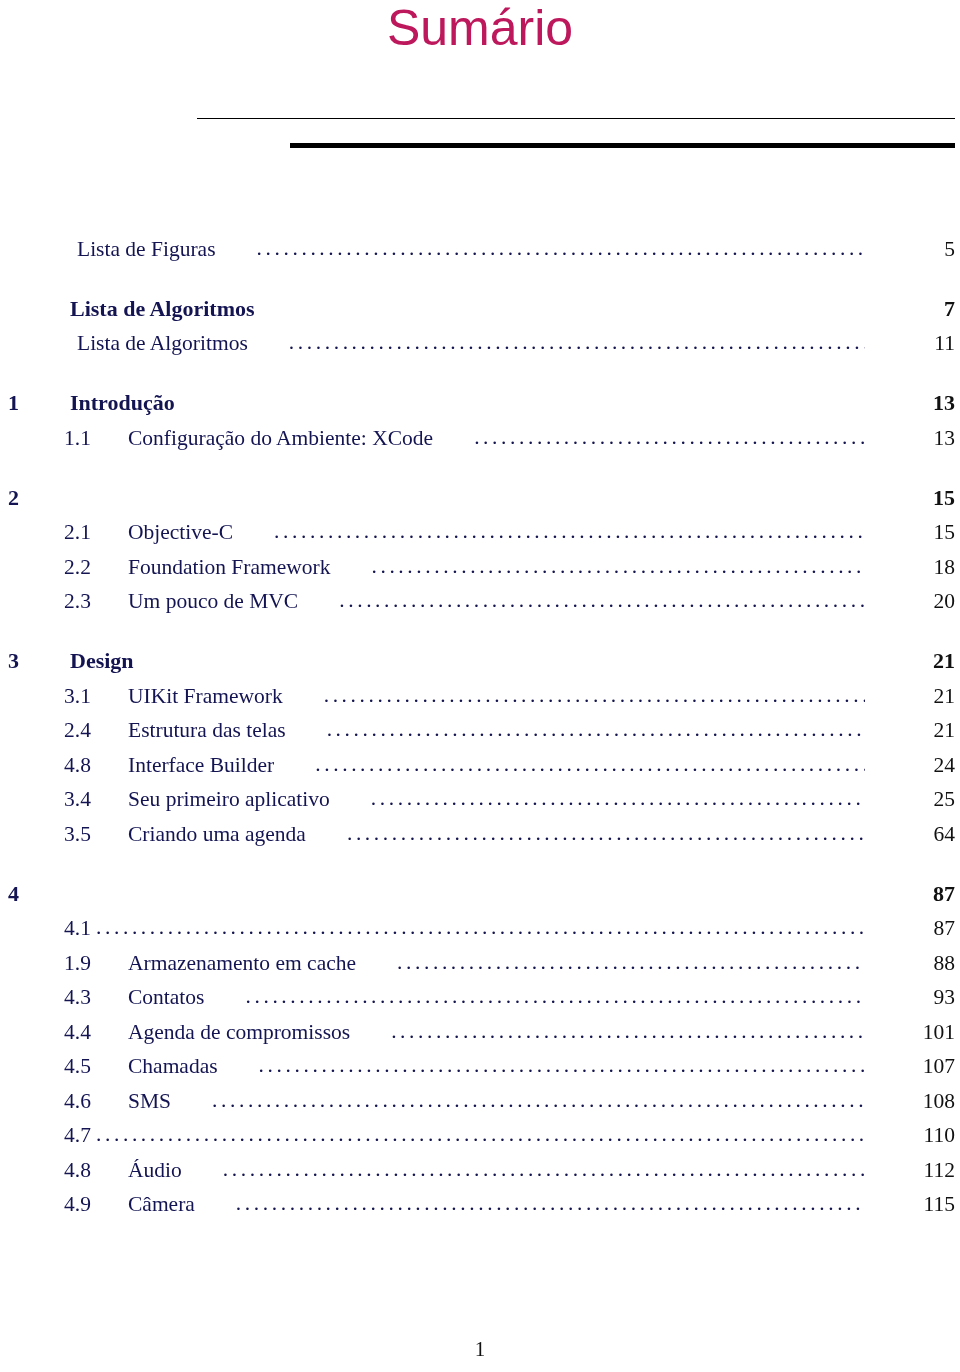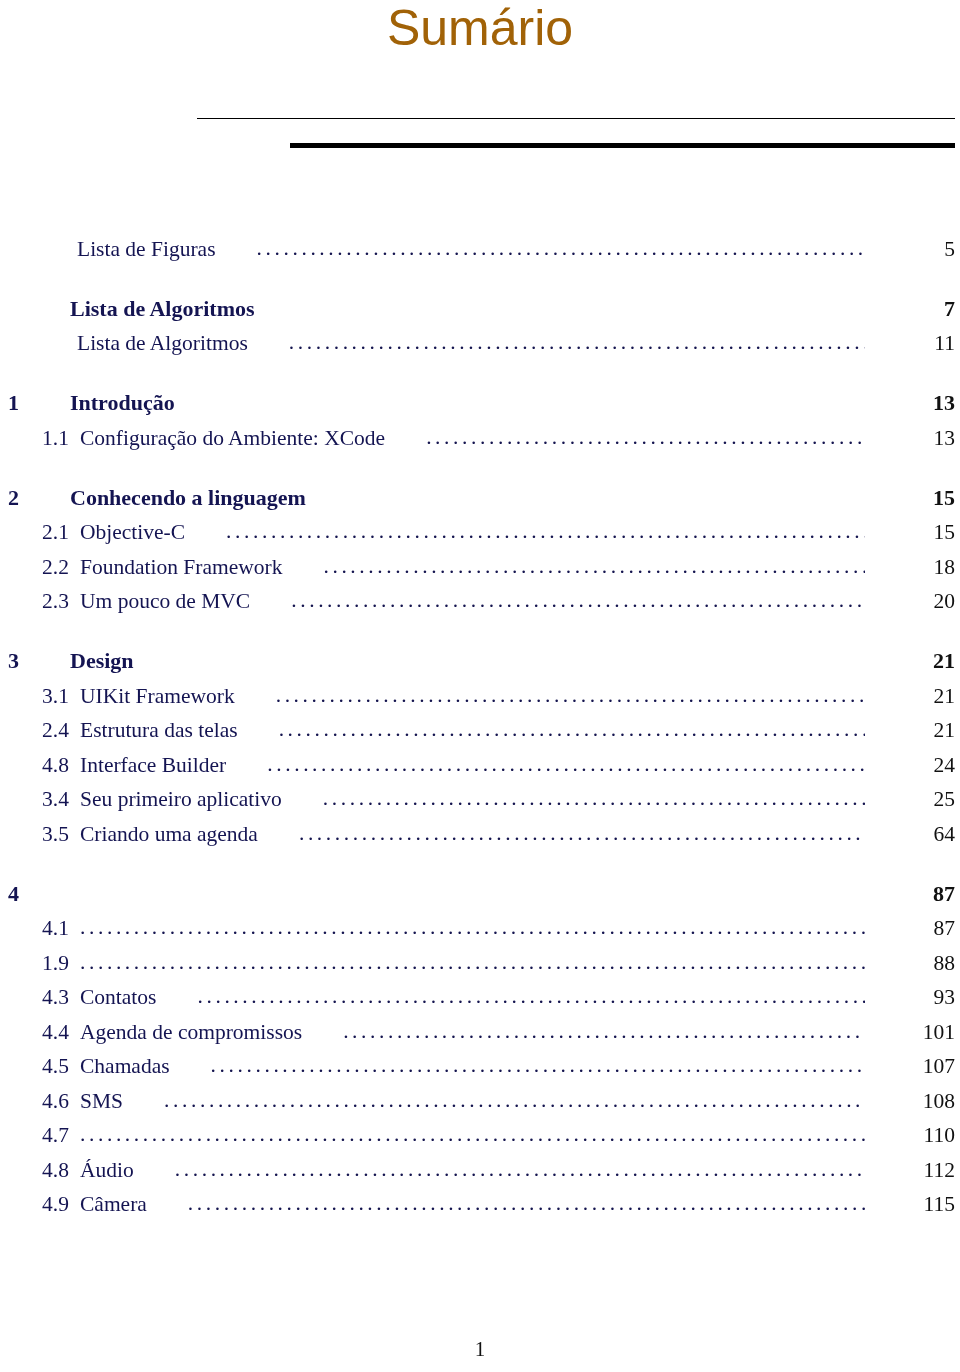--- a/index.html
+++ b/index.html
@@ -19,21 +19,21 @@
   
   #doc-title {
     position: absolute;
     top: 2px;
     left: 0;
     width: 960px;
     text-align: center;
     font-family: "Liberation Sans", "DejaVu Sans", sans-serif;
     font-size: 50px;
     font-weight: 400;
-    color: #a16207;
+    color: #be185d;
     letter-spacing: 0px;
     line-height: 1.05;
   }
 
   
   #rule-thin {
     position: absolute;
     left: 197px;
     top: 118px;
     width: 758px;
@@ -103,24 +103,24 @@
 
   
   .row-section {
     height: 34.5px;
     font-size: 21.5px;
     color: #141452;
   }
   .row-section .num {
     width: 48px;
     flex: 0 0 48px;
-    padding-left: 42px;
+    padding-left: 64px;
     box-sizing: border-box;
   }
-  .row-section .title { white-space: nowrap; padding-right: 9px; }
+  .row-section .title { white-space: nowrap; padding-right: 9px; margin-left: 32px; }
 
   
   .leader {
     flex: 1 1 auto;
     overflow: hidden;
     white-space: nowrap;
     color: #15154f;
     font-size: 21.5px;
     letter-spacing: 3.6px;
     position: relative;
@@ -192,21 +192,20 @@
       <span class="page">13</span>
     </div>
     <div class="toc-row row-section">
       <span class="num">1.1</span>
       <span class="title">Configuração do Ambiente: XCode</span>
       <span class="leader">........................................................................................................................................................................................................</span>
       <span class="page">13</span>
     </div>
     <div class="toc-row row-chapter gap-before">
       <span class="num">2</span>
-      <span class="title">Conhecendo a linguagem</span>
       <span class="leader empty"></span>
       <span class="page">15</span>
     </div>
     <div class="toc-row row-section">
       <span class="num">2.1</span>
       <span class="title">Objective-C</span>
       <span class="leader">........................................................................................................................................................................................................</span>
       <span class="page">15</span>
     </div>
     <div class="toc-row row-section">
@@ -262,20 +261,21 @@
       <span class="leader empty"></span>
       <span class="page">87</span>
     </div>
     <div class="toc-row row-section">
       <span class="num">4.1</span>
       <span class="leader">........................................................................................................................................................................................................</span>
       <span class="page">87</span>
     </div>
     <div class="toc-row row-section">
       <span class="num">1.9</span>
+      <span class="title">Armazenamento em cache</span>
       <span class="leader">........................................................................................................................................................................................................</span>
       <span class="page">88</span>
     </div>
     <div class="toc-row row-section">
       <span class="num">4.3</span>
       <span class="title">Contatos</span>
       <span class="leader">........................................................................................................................................................................................................</span>
       <span class="page">93</span>
     </div>
     <div class="toc-row row-section">

